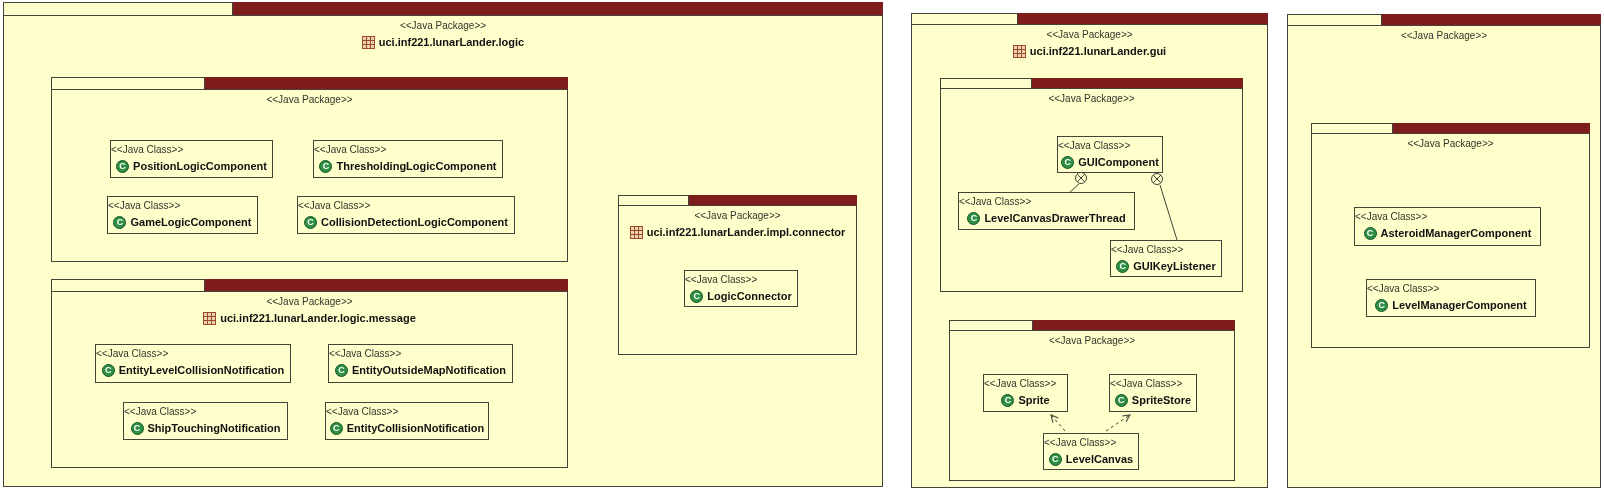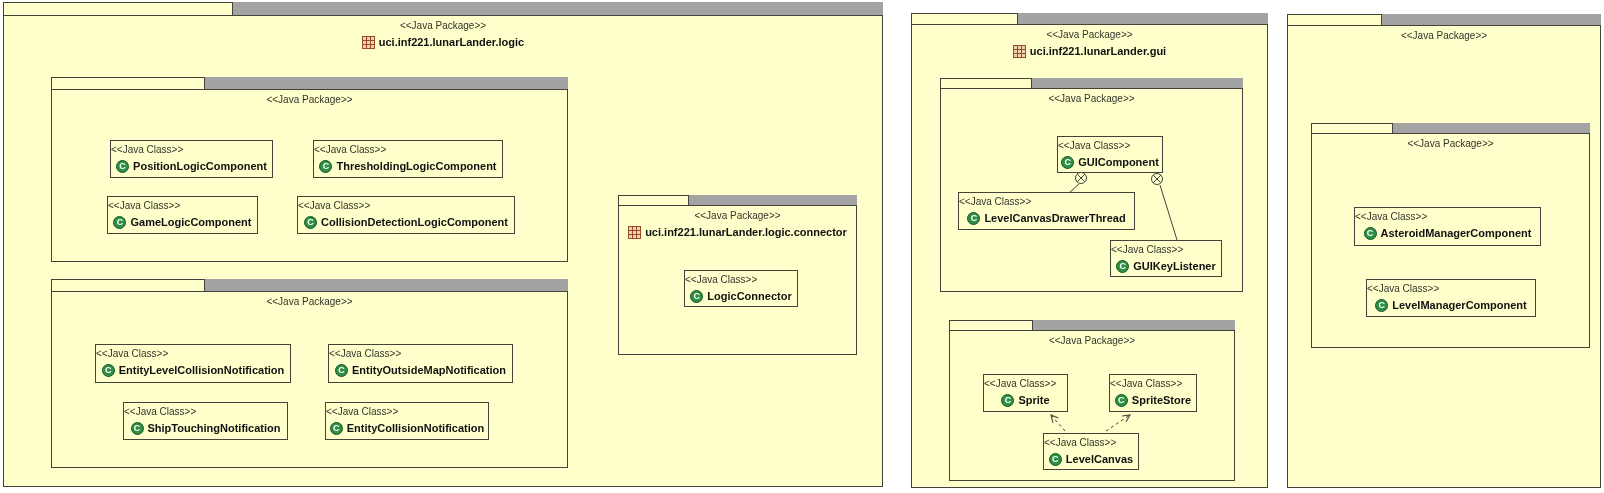--- a/index.html
+++ b/index.html
@@ -1,21 +1,21 @@
 <!DOCTYPE html>
 <html><head>
 <meta charset="utf-8">
 <style>
   * { box-sizing: border-box; margin: 0; padding: 0; }
   html,body { background: #ffffff; }
   body {
     width: 1604px; height: 493px; position: relative; overflow: hidden;
     font-family: "Liberation Sans", sans-serif;
   }
-  .pkg { position: absolute; background: #a3a3a3; }
+  .pkg { position: absolute; background: #7f1d1d; }
   .pkg-tab {
     position: absolute; left: 0; top: 0;
     background: #FFFFCC; border: 1px solid #43433A; border-bottom: none;
   }
   .pkg-body {
     position: absolute; left: 0; right: 0; bottom: 0;
     background: #FFFFCC; border: 1px solid #43433A;
     text-align: center;
   }
   .stereo {
@@ -92,20 +92,24 @@
           <span class="cicon">C</span>
           <span>CollisionDetectionLogicComponent</span>
         </div>
     </div>
   </div>
 
   <div class="pkg" style="left:48px; top:277px; width:517px; height:189px;">
     <div class="pkg-tab" style="width:154px; height:12px;"></div>
     <div class="pkg-body" style="top:12px;">
       <div class="stereo">&lt;&lt;Java Package&gt;&gt;</div>
+      <div class="nrow">
+        <span class="picon"></span>
+        <span>uci.inf221.lunarLander.logic.message</span>
+      </div>
     </div>
     <div class="cls" style="left:44px; top:65px; width:196px; height:39px;">
       <div class="stereo">&lt;&lt;Java Class&gt;&gt;</div>
       <div class="nrow">
           <span class="cicon">C</span>
           <span>EntityLevelCollisionNotification</span>
         </div>
     </div>
     <div class="cls" style="left:277px; top:65px; width:185px; height:39px;">
       <div class="stereo">&lt;&lt;Java Class&gt;&gt;</div>
@@ -129,21 +133,21 @@
         </div>
     </div>
   </div>
 
   <div class="pkg" style="left:615px; top:193px; width:239px; height:160px;">
     <div class="pkg-tab" style="width:71px; height:10px;"></div>
     <div class="pkg-body" style="top:10px;">
       <div class="stereo">&lt;&lt;Java Package&gt;&gt;</div>
       <div class="nrow">
         <span class="picon"></span>
-        <span>uci.inf221.lunarLander.logic.connector</span>
+        <span>uci.inf221.lunarLander.impl.connector</span>
       </div>
     </div>
     <div class="cls" style="left:66px; top:75px; width:114px; height:37px;">
       <div class="stereo">&lt;&lt;Java Class&gt;&gt;</div>
       <div class="nrow">
           <span class="cicon">C</span>
           <span>LogicConnector</span>
         </div>
     </div>
   </div>

